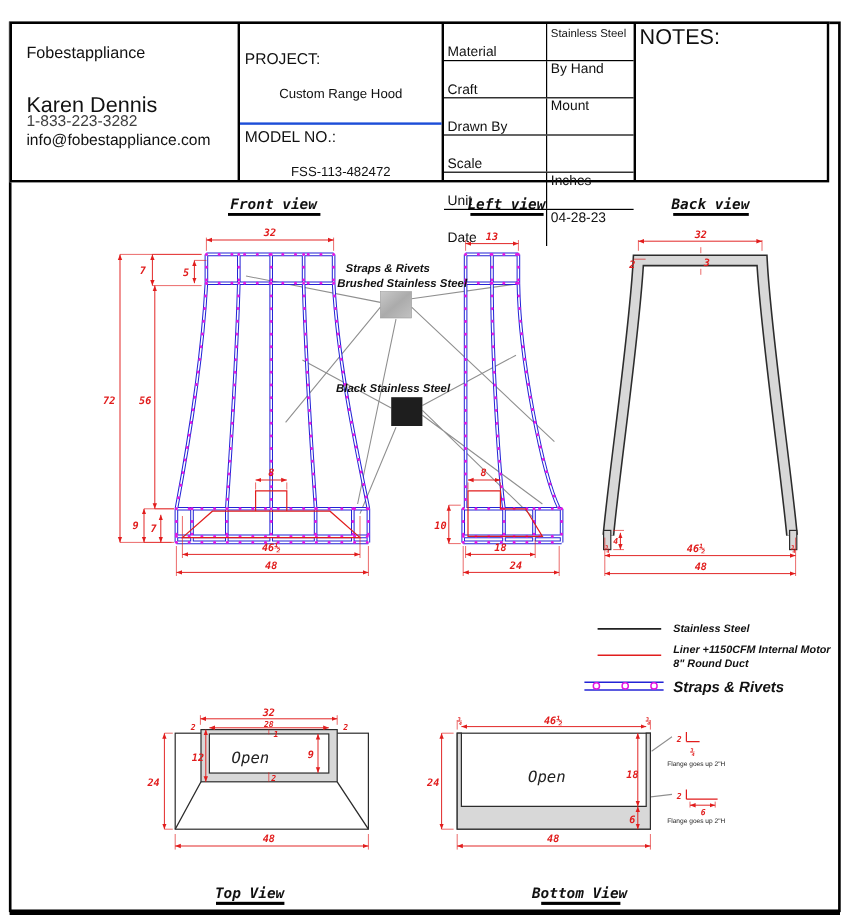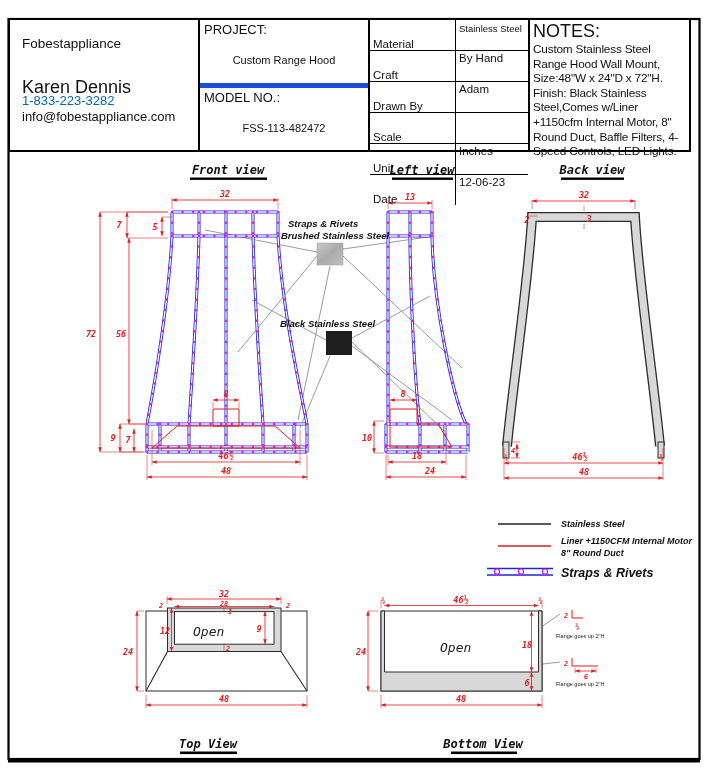--- a/index.html
+++ b/index.html
@@ -6,24 +6,24 @@
   body {
     width:710px; height:770px; position:relative; background:#ffffff;
     font-family:"Liberation Sans", sans-serif; overflow:hidden;
   }
   
   .tb { position:absolute; left:8px; top:18px; width:679px; height:130px;
         border:2px solid #000; background:#fff; display:flex; z-index:2; }
   .tb-left { position:relative; width:188px; height:100%; }
   .tb-left .co   { position:absolute; left:12px; top:16px;  font-size:13.5px; color:#111; }
   .tb-left .nm   { position:absolute; left:12px; top:57px;  font-size:18px; color:#111; }
-  .tb-left .ph   { position:absolute; left:12px; top:73px;  font-size:13px; color:#0369a1; }
+  .tb-left .ph   { position:absolute; left:12px; top:73px;  font-size:13px; color:#404040; }
   .tb-left .em   { position:absolute; left:12px; top:89px;  font-size:13px; color:#111; }
   .tb-mid { width:168px; border-left:2px solid #000; display:flex; flex-direction:column; }
-  .cell-proj { height:63px; border-bottom:5px solid #1d4ed8; position:relative; }
+  .cell-proj { height:63px; border-bottom:2px solid #1d4ed8; position:relative;margin-top:19px; }
   .cell-model{ flex:1; position:relative;padding-left:28px; }
   .cell-lab  { position:absolute; left:4px; top:2px; font-size:13px; color:#111; }
   .cell-val  { position:absolute; left:0; right:0; top:34px; text-align:center; font-size:11px; color:#111; }
   .tb-spec { width:158px; border-left:2px solid #000; display:flex; flex-direction:column; }
   .sr { flex:1; display:flex; border-bottom:1.5px solid #000; }
   .sr:last-child { border-bottom:none; }
   .sl { width:82px; border-right:1.5px solid #000; font-size:11.5px; padding:18px 0 0 3px; color:#111; }
   .sv { flex:1; font-size:11.5px; padding:1px 0 0 3px; color:#111; white-space:nowrap; }
   .sv.small { font-size:9.5px; padding-top:3px; }
   .tb-notes { flex:1; border-left:2px solid #000; position:relative; padding:1px 3px; }
@@ -80,38 +80,37 @@
     <div class="sr">
         <div class="sl">Material</div>
         <div class="sv small">Stainless Steel</div>
       </div>
     <div class="sr">
         <div class="sl">Craft</div>
         <div class="sv">By Hand</div>
       </div>
     <div class="sr">
         <div class="sl">Drawn By</div>
-        <div class="sv">Adam</div>
+        <div class="sv">Mount</div>
       </div>
     <div class="sr">
         <div class="sl">Scale</div>
         <div class="sv"></div>
       </div>
     <div class="sr">
         <div class="sl">Unit</div>
         <div class="sv">Inches</div>
       </div>
     <div class="sr">
         <div class="sl">Date</div>
-        <div class="sv">12-06-23</div>
+        <div class="sv">04-28-23</div>
       </div>
   </div>
   <div class="tb-notes">
     <div class="notes-lab">NOTES:</div>
-    <div class="notes-txt">Custom Stainless Steel Range Hood Wall Mount, Size:48"W x 24"D x 72"H. Finish: Black Stainless Steel,Comes w/Liner +1150cfm Internal Motor, 8" Round Duct, Baffle Filters, 4-Speed Controls, LED Lights.</div>
   </div>
 </div>
 
 <svg class="sheet" width="710" height="770" viewBox="0 0 710 770">
   <defs>
     <marker id="ar" viewBox="0 0 10 10" refX="9" refY="5" markerWidth="6.5" markerHeight="6.5" orient="auto-start-reverse">
       <path d="M0,1.5 L9,5 L0,8.5 z" fill="#e11d1d"></path>
     </marker>
     <linearGradient id="brushed" x1="0" y1="0" x2="1" y2="1">
       <stop offset="0" stop-color="#c9c9c9"></stop>

